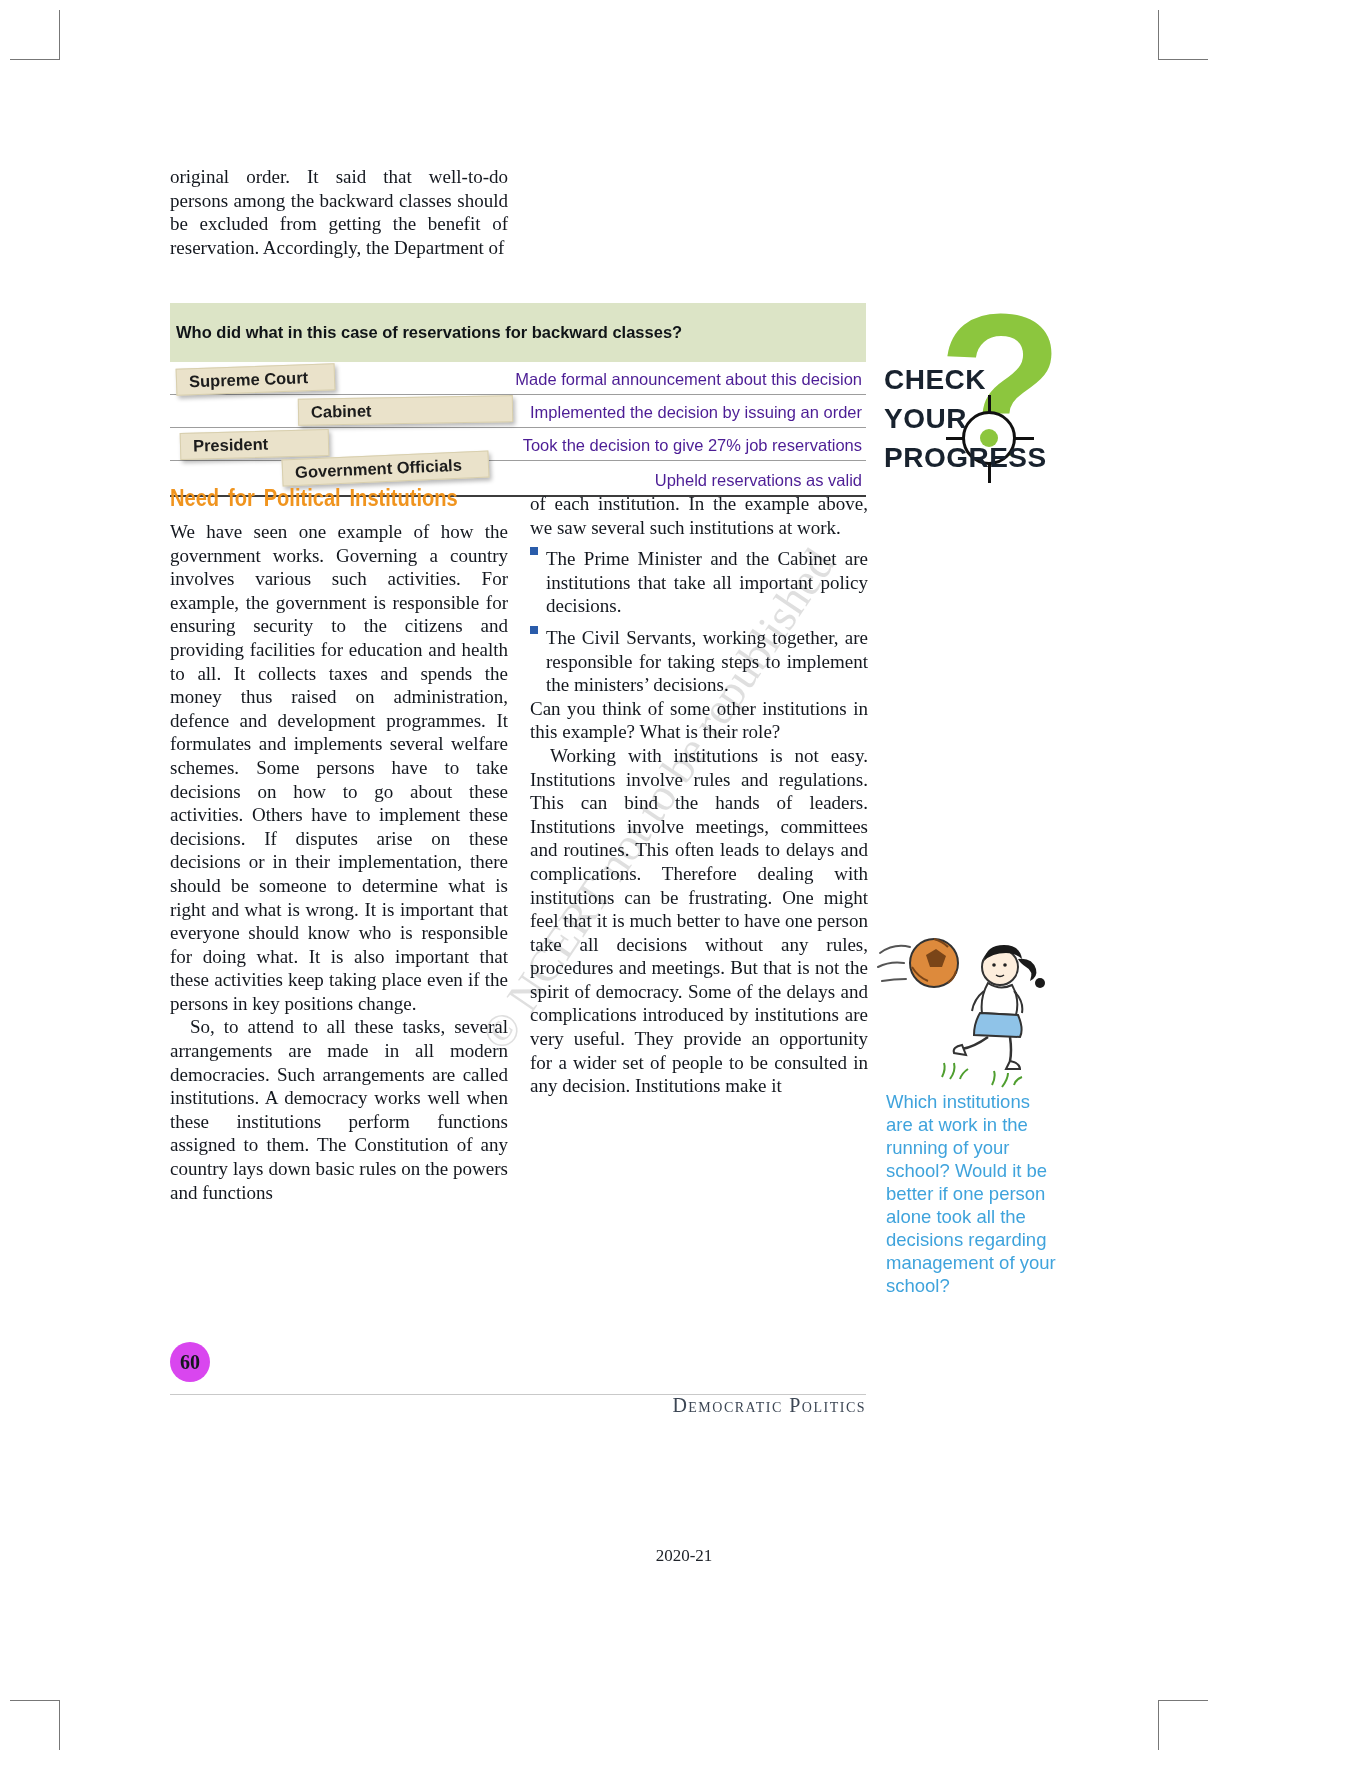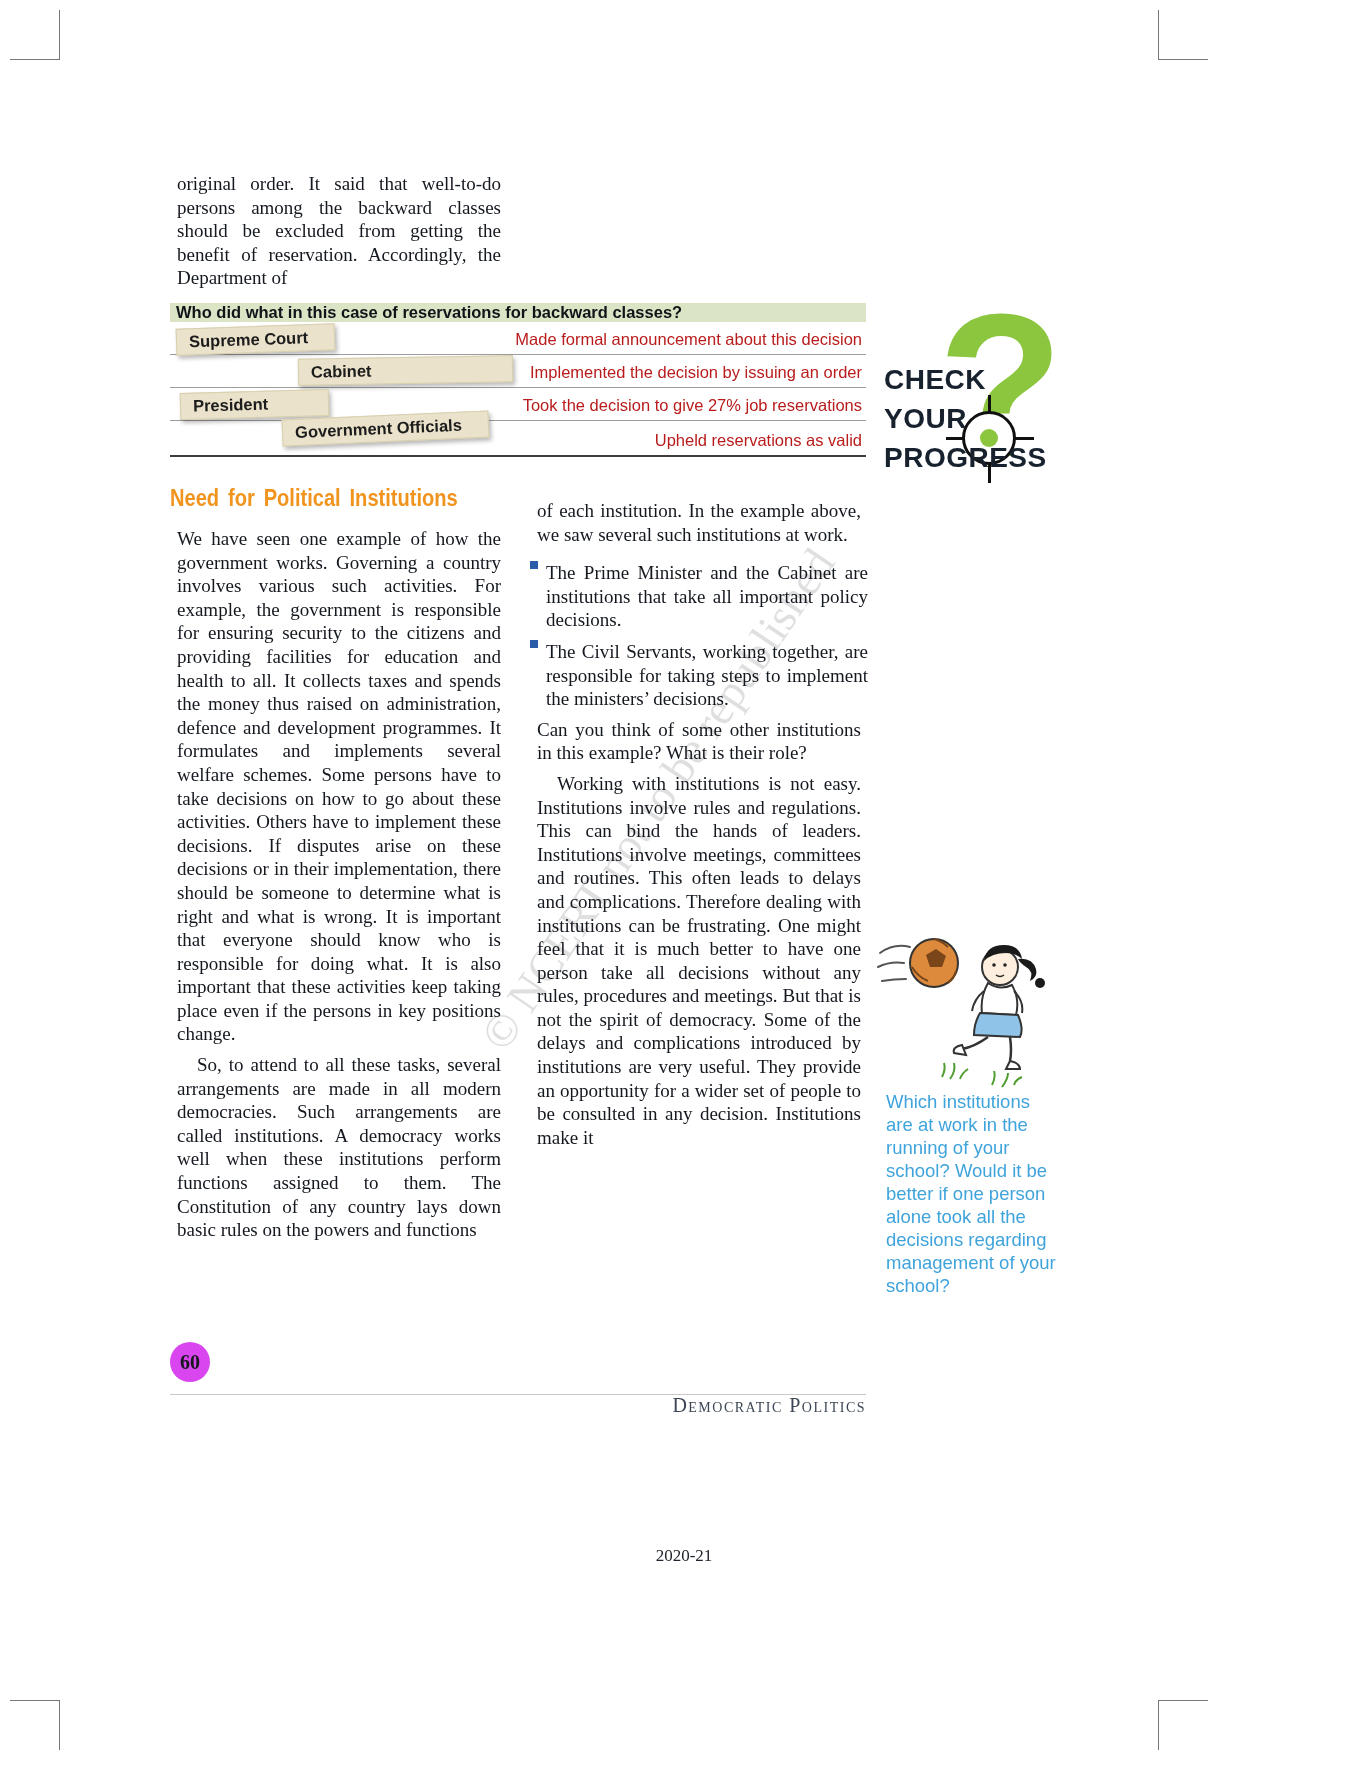--- a/index.html
+++ b/index.html
@@ -7,29 +7,29 @@
   #page { position:relative; width:1368px; height:1766px; background:#fff; overflow:hidden; }
 
   
   .crop { position:absolute; width:50px; height:50px; }
   .crop.tl { left:10px; top:10px; border-right:1.5px solid #777; border-bottom:1.5px solid #777; }
   .crop.tr { left:1158px; top:10px; border-left:1.5px solid #777; border-bottom:1.5px solid #777; }
   .crop.bl { left:10px; top:1700px; border-right:1.5px solid #777; border-top:1.5px solid #777; }
   .crop.br { left:1158px; top:1700px; border-left:1.5px solid #777; border-top:1.5px solid #777; }
 
   .col { position:absolute; width:338px; font-size:19px; line-height:23.6px; color:#14181f; text-align:justify; }
-  .col p { margin:7px; }
+  .col p { margin:0; }
   .col p.indent { text-indent:20px; }
 
   
   #exercise { position:absolute; left:170px; top:303px; width:696px; }
-  #exercise .ex-head { background:#dce4c6; font-family:"Liberation Sans", sans-serif; font-weight:bold; font-size:16.5px; color:#101418; padding:0 6px; }
+  #exercise .ex-head { background:#dce4c6; font-family:"Liberation Sans", sans-serif; font-weight:bold; font-size:16.5px; color:#101418; padding:20px 6px; }
   .ex-row { position:relative; height:33px; border-bottom:1px solid #9d9d9d; }
   .ex-row.last { height:36px; border-bottom:2.5px solid #3c3c3c; }
-  .ex-answer { position:absolute; right:4px; bottom:5px; font-family:"Liberation Sans", sans-serif; font-size:16.5px; color:#b91c1c; }
+  .ex-answer { position:absolute; right:4px; bottom:5px; font-family:"Liberation Sans", sans-serif; font-size:16.5px; color:#4c1d95; }
   .strip { position:absolute; background:#eae2ca; border:1px solid #d8cfae; box-shadow:2px 3px 4px rgba(0,0,0,0.28); font-family:"Liberation Sans", sans-serif; font-weight:bold; font-size:16.5px; color:#1c1c1c; padding:3px 26px 3px 12px; white-space:nowrap; }
 
   
   #cyp-text { position:absolute; left:884px; top:360px; font-family:"Liberation Sans", sans-serif; font-weight:bold; font-size:28px; line-height:39px; color:#18222e; letter-spacing:0.5px; }
   #qmark { position:absolute; left:938px; top:282px; font-family:"Liberation Sans", sans-serif; font-weight:800; font-size:205px; line-height:1; color:#8cc63e; }
   .xhair-h { position:absolute; left:946px; top:437px; width:88px; height:2.5px; background:#101010; }
   .xhair-v { position:absolute; left:988px; top:395px; width:2.5px; height:88px; background:#101010; }
   .xhair-ring { position:absolute; left:962px; top:411px; width:54px; height:54px; border:3.5px solid #101010; border-radius:50%; background:#fff; }
   .xhair-dot { position:absolute; left:980px; top:429px; width:18px; height:18px; border-radius:50%; background:#8cc63e; }
 

